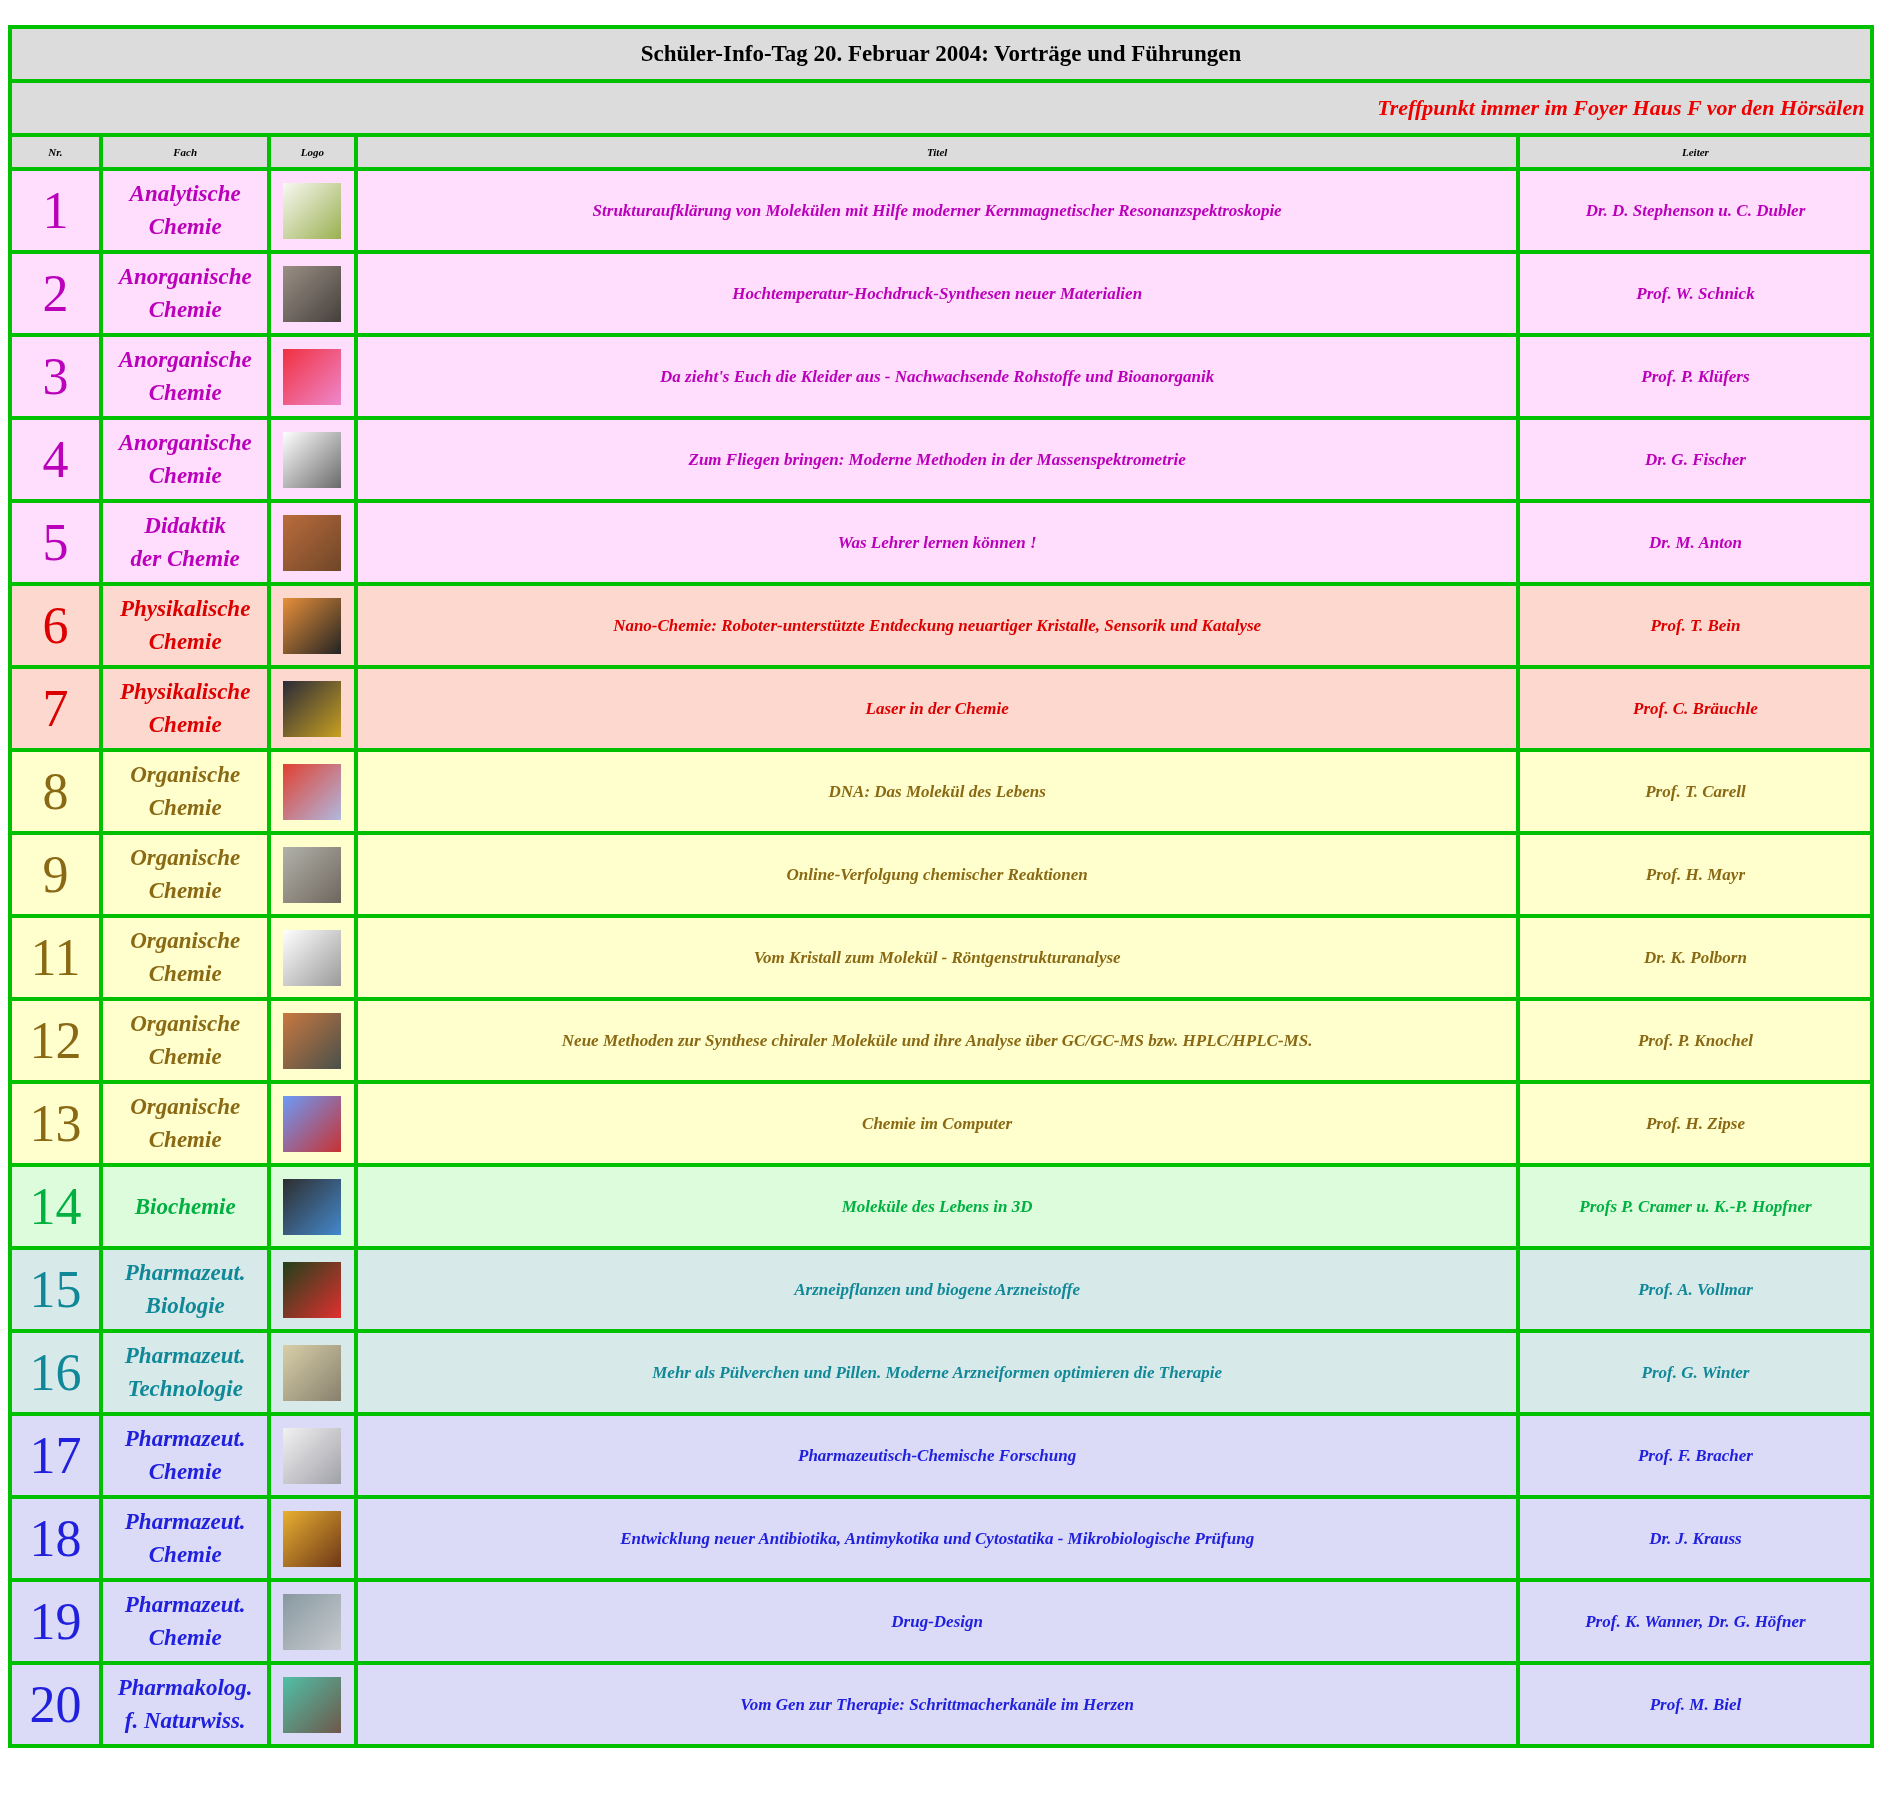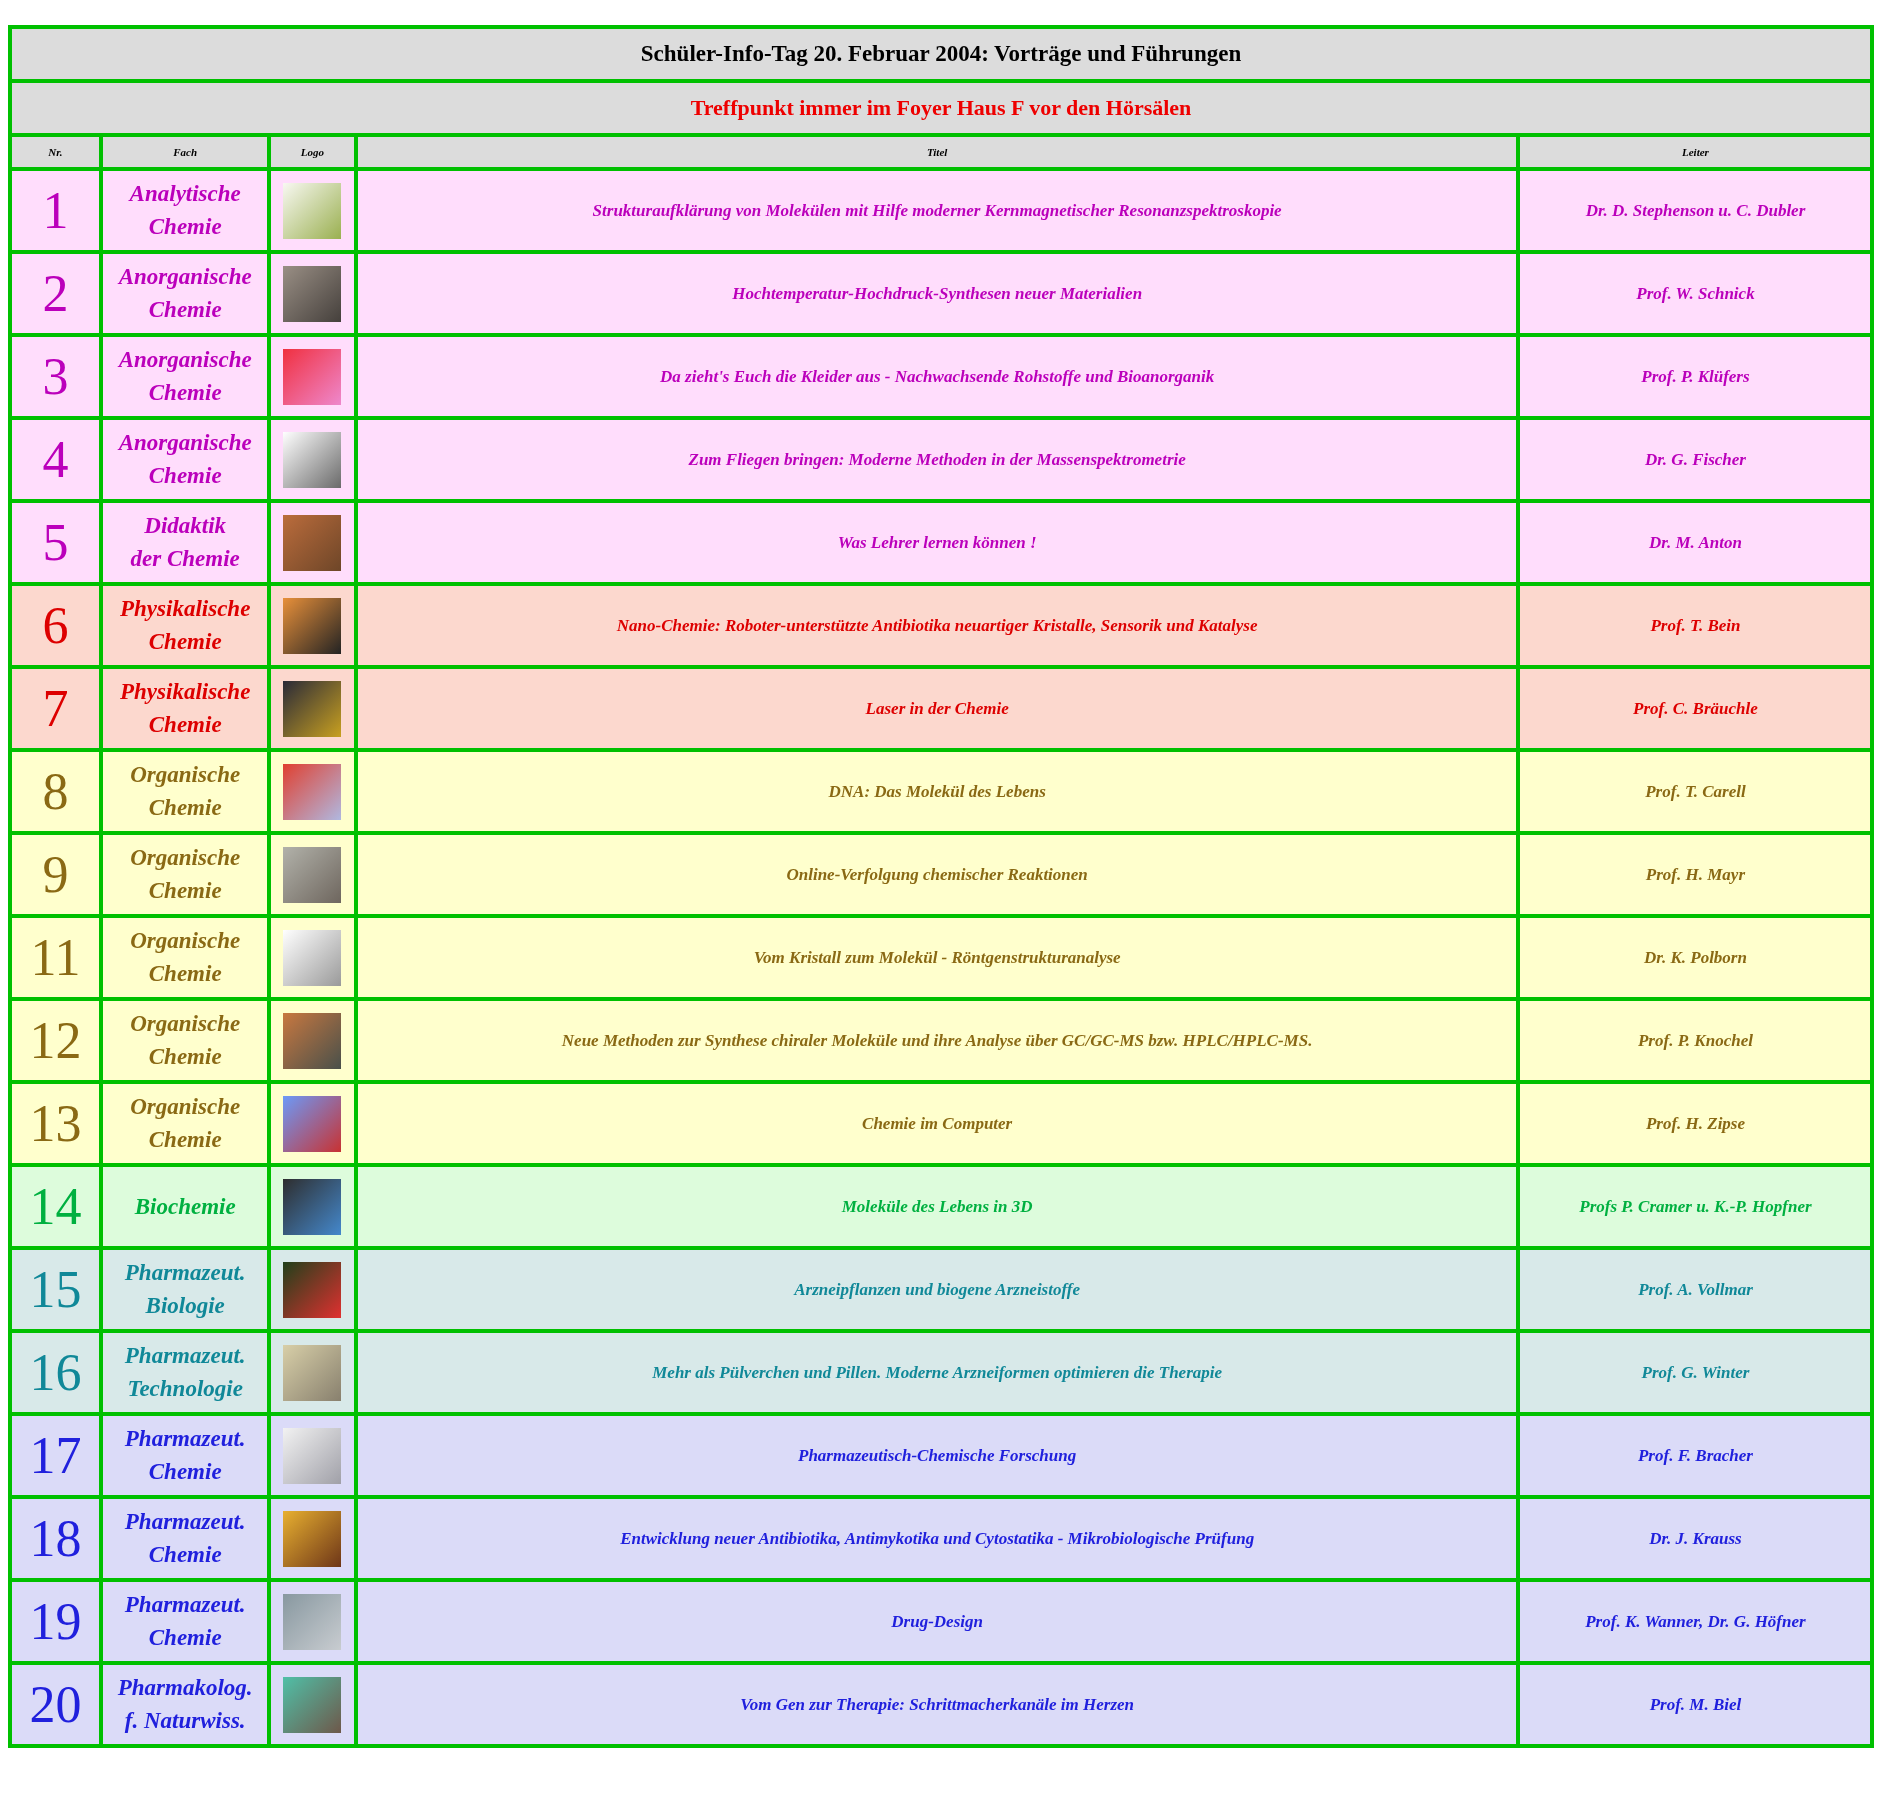--- a/index.html
+++ b/index.html
@@ -28,21 +28,23 @@
     height: 50px;
     font-size: 23px;
     font-weight: bold;
     color: var(--title-color, #000);
   }
   .subtitle-row td {
     background: var(--header-bg, #DCDCDC);
     height: 50px;
     font-size: 22px;
     font-weight: bold;
+    font-style: italic;
     color: var(--subtitle-color, #EE0000);
+    text-align: right;
   }
   .header-row th {
     background: var(--header-bg, #DCDCDC);
     height: 30px;
     font-size: 11px;
     font-weight: bold;
     font-style: italic;
     color: #000;
   }
   .data-row td { height: 79px; }
@@ -166,21 +168,21 @@
   </tr>
         <tr class="data-row group-red">
     <td class="nr">6</td>
     <td class="fach">
       <div class="fach-line">Physikalische</div>
       <div class="fach-line">Chemie</div>
     </td>
     <td class="logo-cell">
       <div class="logo" style="background: linear-gradient(135deg, rgb(232, 144, 58), rgb(35, 35, 35));"></div>
     </td>
-    <td class="titel">Nano-Chemie: Roboter-unterstützte Antibiotika neuartiger Kristalle, Sensorik und Katalyse</td>
+    <td class="titel">Nano-Chemie: Roboter-unterstützte Entdeckung neuartiger Kristalle, Sensorik und Katalyse</td>
     <td class="leiter">Prof. T. Bein</td>
   </tr>
         <tr class="data-row group-red">
     <td class="nr">7</td>
     <td class="fach">
       <div class="fach-line">Physikalische</div>
       <div class="fach-line">Chemie</div>
     </td>
     <td class="logo-cell">
       <div class="logo" style="background: linear-gradient(135deg, rgb(42, 42, 56), rgb(200, 160, 32));"></div>

